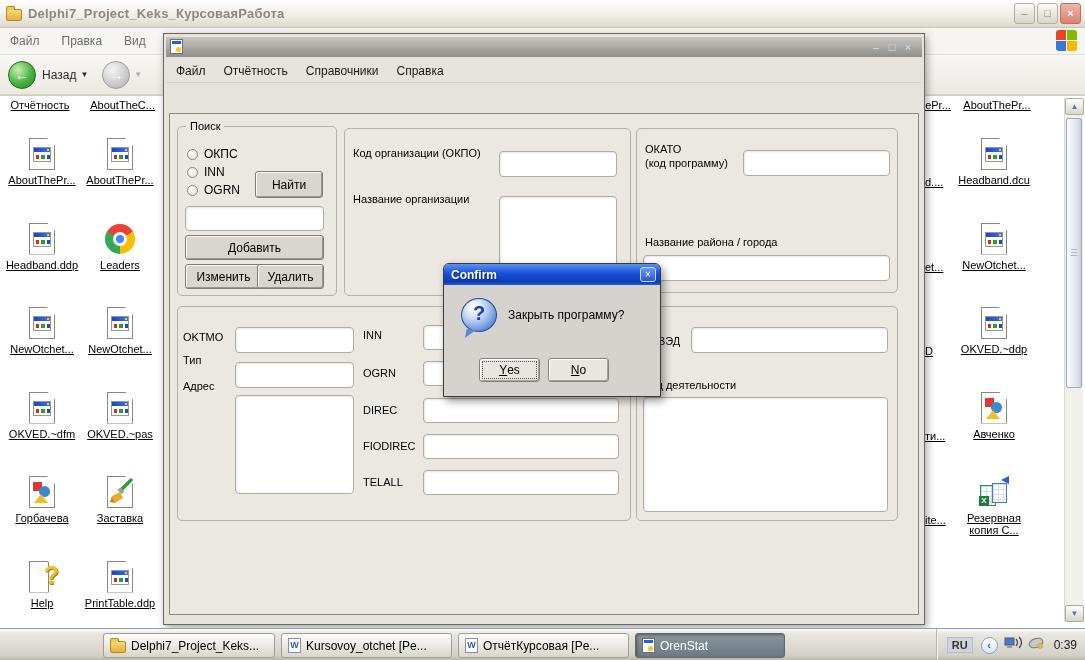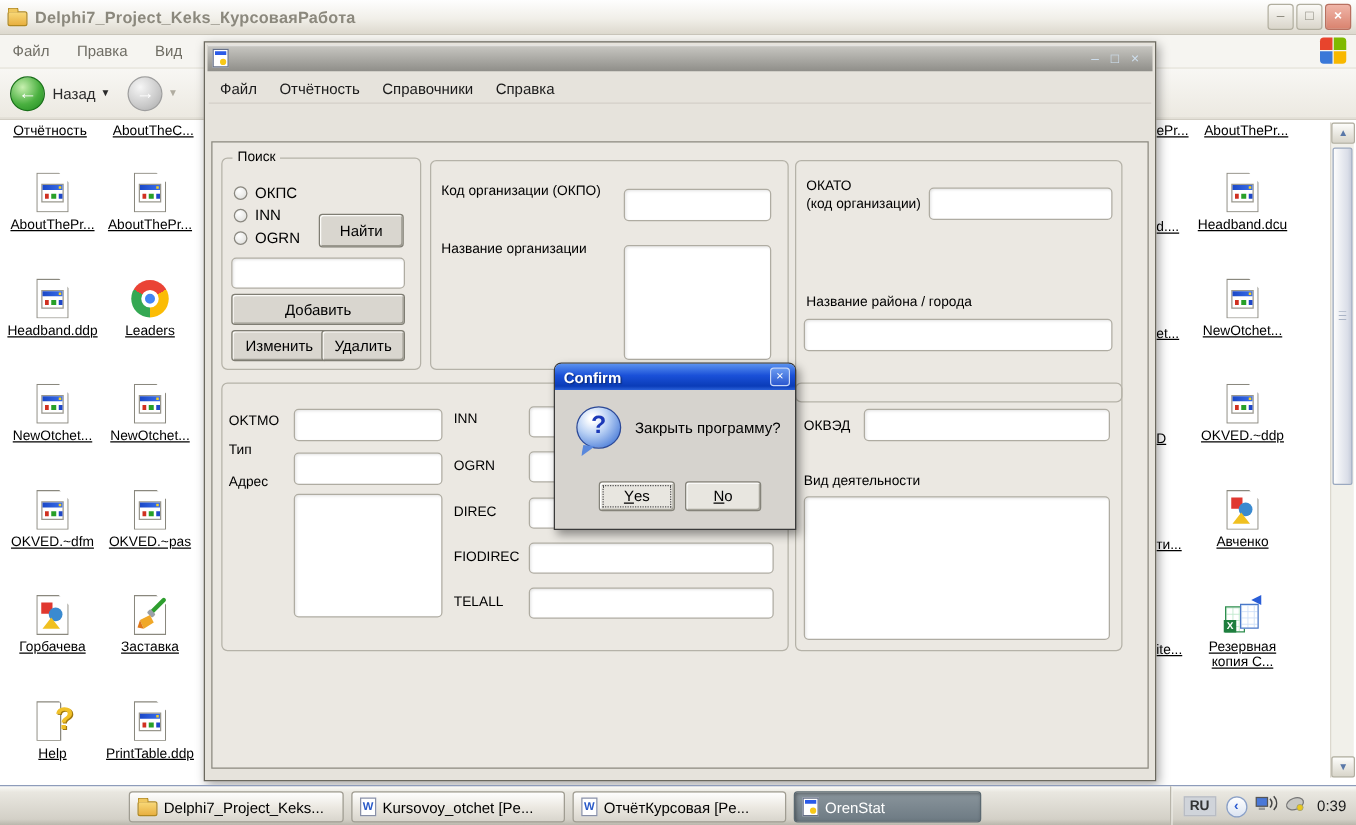--- a/index.html
+++ b/index.html
@@ -109,22 +109,22 @@
   textarea.inp { resize:none; }
   .btn3d { position:absolute; background:#d9d6cf; border:1px solid #7f7d73; border-radius:3px;
     box-shadow:inset 1px 1px 0 #fbfaf7, inset -1px -1px 0 #9a988e; font-size:12px; color:#000;
     display:flex; align-items:center; justify-content:center; font-family:inherit; }
   .radio-row { position:absolute; left:9px; display:flex; align-items:center; height:14px; }
   .radio-dot { width:11px; height:11px; border-radius:50%; border:1px solid #8a8880;
     background:radial-gradient(circle at 35% 30%,#fff,#dcdcd8); margin-right:6px; flex:0 0 auto; }
   .radio-label { font-size:12px; color:#000; }
 
   
-  .dialog { position:absolute; left:443px; top:263px; width:194px; height:134px; background:#d6d3ce;
-    border:1px solid #3a3a3a; box-shadow:3px 4px 8px rgba(0,0,0,.4); z-index:20; border-radius:6px 6px 0 0;margin-top:27px; }
+  .dialog { position:absolute; left:443px; top:263px; width:218px; height:134px; background:#d6d3ce;
+    border:1px solid #3a3a3a; box-shadow:3px 4px 8px rgba(0,0,0,.4); z-index:20; border-radius:6px 6px 0 0; }
   .dlg-titlebar { position:absolute; left:0; top:0; right:0; height:21px; border-radius:5px 5px 0 0;
     background:linear-gradient(180deg,#5a92f0,#1a50d8 45%,#0a3cb8 85%,#2a60d8);
     display:flex; align-items:center; padding-left:7px; }
   .dlg-title { font-size:12px; font-weight:bold; color:#fff; text-shadow:1px 1px 1px #0a2a7a; }
   .dlg-close { position:absolute; right:4px; top:3px; width:16px; height:15px; border-radius:3px;
     background:linear-gradient(180deg,#6a9af0,#2a58d0); border:1px solid #c8d8f8; color:#fff; font-size:10px;
     text-align:center; line-height:13px; }
   .q-bubble { position:absolute; left:17px; top:34px; width:36px; height:34px; border-radius:50%;
     background:radial-gradient(circle at 35% 28%,#ffffff 8%,#b8d0f4 40%,#5a88dc 78%,#3a68c0); border:1px solid #2a4898; }
   .q-bubble::before { content:'?'; position:absolute; left:0; right:0; top:3px; text-align:center;
@@ -474,23 +474,23 @@
       <button class="btn3d" style="left:79px; top:137px; width:67px; height:25px;">Удалить</button>
     </div>
 
     <div class="grp" style="left:180px; top:94px; width:287px; height:168px; z-index:4;">
       <span class="flabel" style="left:8px; top:18px;">Код организации (ОКПО)</span>
       <input class="inp" style="left: 154px; top: 22px; width: 118px; height: 26px;">
       <span class="flabel" style="left:8px; top:64px;">Название организации</span>
       <textarea class="inp" style="left: 154px; top: 67px; width: 118px; height: 92px;"></textarea>
     </div>
 
-    <div class="grp" style="left:472px; top:94px; width:262px; height:194px; z-index:4;">
+    <div class="grp" style="left:472px; top:94px; width:262px; height:165px; z-index:4;">
       <span class="flabel" style="left:8px; top:14px;">ОКАТО</span>
-      <span class="flabel" style="left:8px; top:28px;">(код организации)</span>
+      <span class="flabel" style="left:8px; top:28px;">(код программу)</span>
       <input class="inp" style="left: 106px; top: 21px; width: 147px; height: 26px;">
       <span class="flabel" style="left:8px; top:107px;">Название района / города</span>
       <input class="inp" style="left: 6px; top: 126px; width: 247px; height: 26px;">
     </div>
 
     <div class="grp" style="left:13px; top:272px; width:454px; height:215px; z-index:4;">
       <span class="flabel" style="left:5px; top:24px;">OKTMO</span>
       <input class="inp" style="left: 57px; top: 20px; width: 119px; height: 26px;">
       <span class="flabel" style="left:5px; top:47px;">Тип</span>
       <span class="flabel" style="left:5px; top:73px;">Адрес</span>

